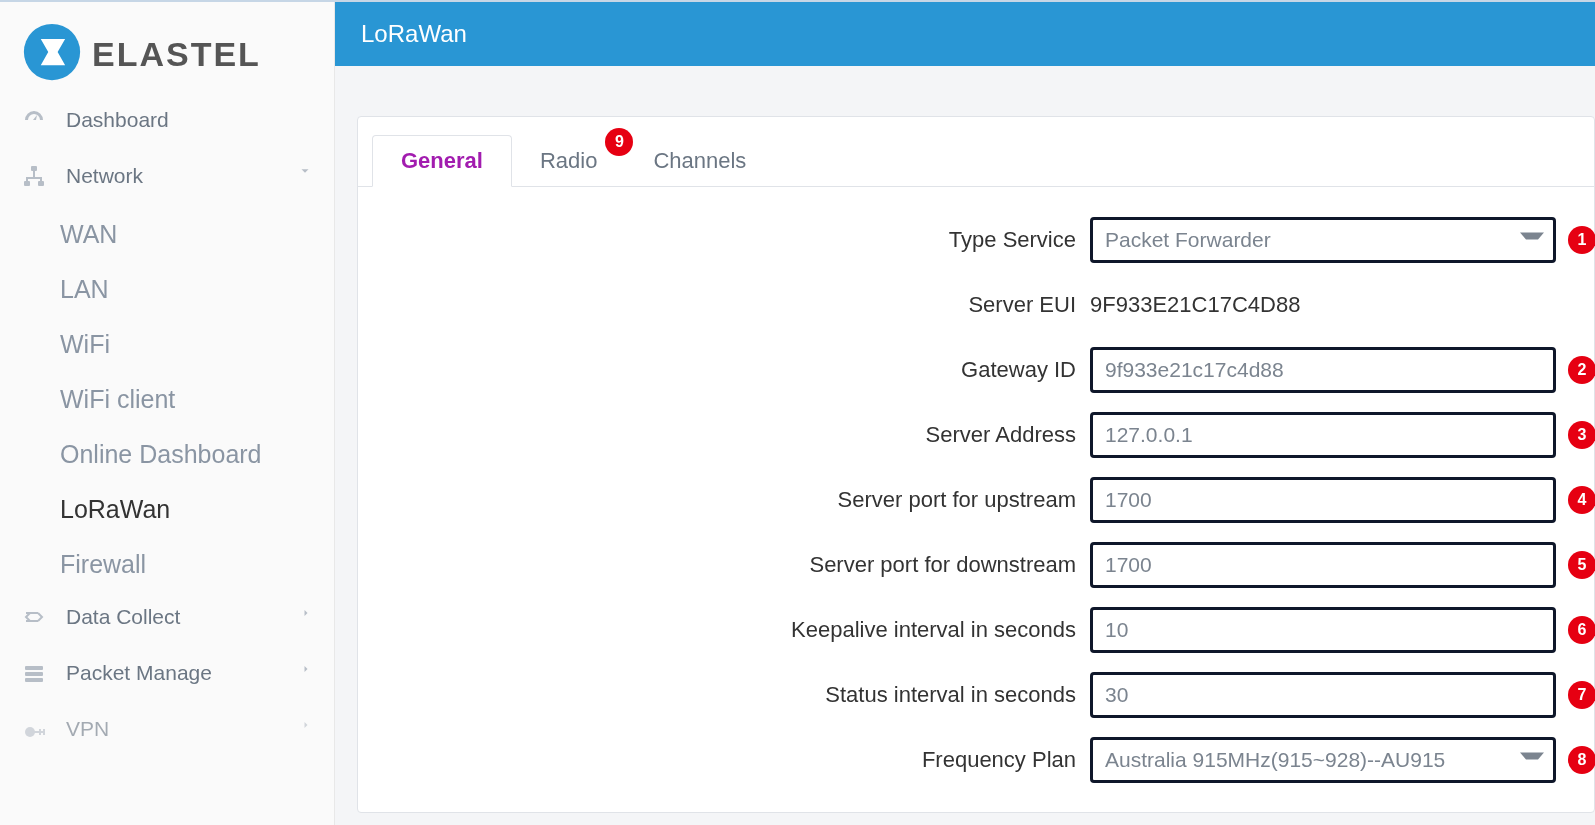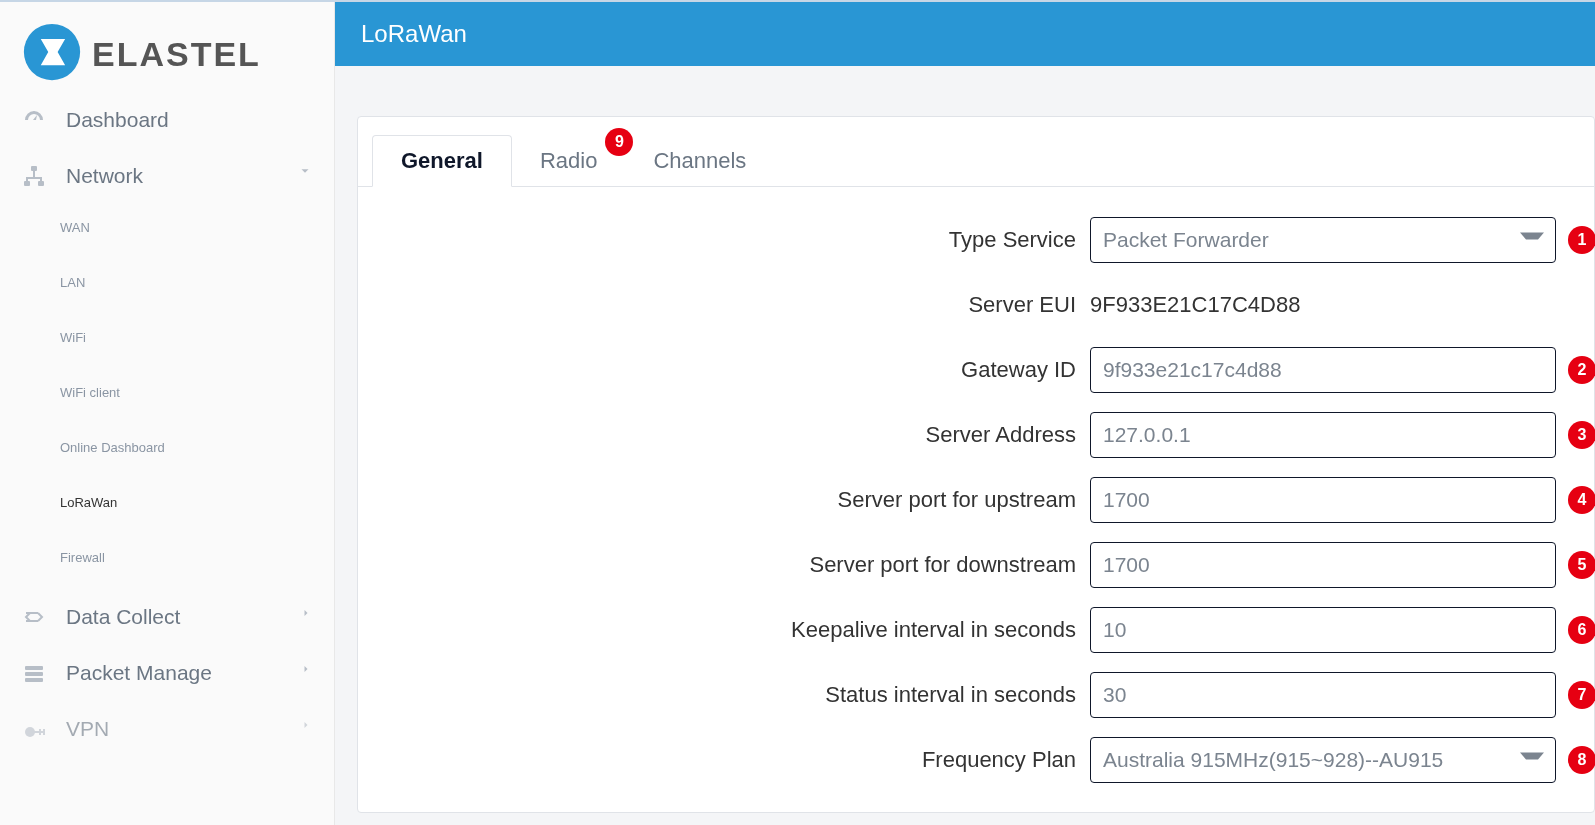--- a/index.html
+++ b/index.html
@@ -51,21 +51,21 @@
     color: #b7bec7;
   }
   .nav-item .nav-label { margin-left: 14px; flex: 1; }
   .nav-item .chevron { color: #b7bec7; font-size: 16px; }
   .subnav {
     display: flex;
     flex-direction: column;
   }
   .subnav .nav-item {
     padding-left: 46px;
-    font-size: 13px;
+    font-size: 25px;
     height: 55px;
     color:#8a95a3;
   }
   .subnav .nav-item.active { color: #333; }
 
   
   .main {
     flex: 1;
     display: flex;
     flex-direction: column;
@@ -103,21 +103,21 @@
   }
   .tab {
     padding: 12px 28px;
     font-size: 22px;
     color: #6b7683;
     cursor: pointer;
     position: relative;
   }
   .tab.active {
     font-weight: 700;
-    color: #0f172a;
+    color: #a21caf;
     border: 1px solid #e0e3e8;
     border-bottom: 1px solid #fff;
     border-radius: 4px 4px 0 0;
     margin-bottom: -1px;
     background: #fff;
   }
   .badge {
     position: absolute;
     top: -8px;
     right: -8px;
@@ -154,21 +154,21 @@
     position: relative;
   }
   .row .static {
     font-size: 22px;
     color: #333;
   }
   .row select,
   .row input[type="text"] {
     width: 100%;
     height: 46px;
-    border: 1px solid #0f172a;
+    border: 3px solid #0f172a;
     border-radius: 4px;
     font-size: 21px;
     color: #7b848f;
     padding: 0 36px 0 12px;
     background: #fff;
     appearance: none;
   }
   .row .select-wrap { position: relative; }
   .row .select-wrap:after {
     content: "";

